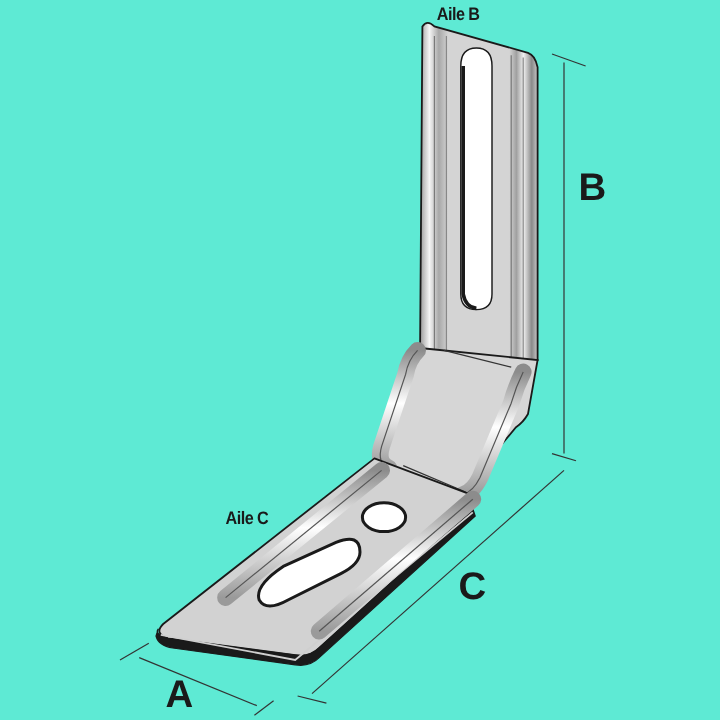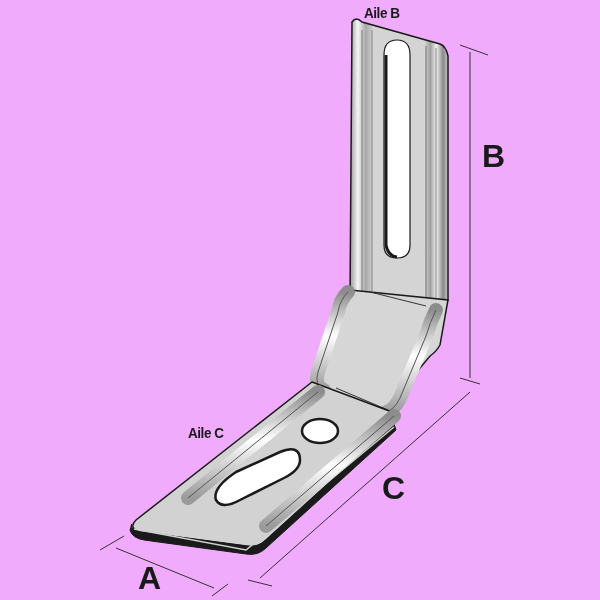--- a/index.html
+++ b/index.html
@@ -1,16 +1,16 @@
 <!DOCTYPE html>
 <html><head>
   <meta charset="utf-8">
   <style>
     html, body { margin: 0; padding: 0; background: #ffffff; }
-    #stage { position: relative; width: 600px; height: 600px; overflow: hidden; background: #f0abfc; }
+    #stage { position: relative; width: 600px; height: 600px; overflow: hidden; background: #5eead4; }
     svg { position: absolute; left: 0; top: 0; }
     .label {
       position: absolute;
       font-family: "Liberation Sans", sans-serif;
       font-weight: bold;
       color: #1a1a1a;
       white-space: nowrap;
     }
     .small { font-size: 15px; letter-spacing: -0.5px; transform: scaleX(0.9); transform-origin: left top; }
     .dim { font-size: 32px; }

